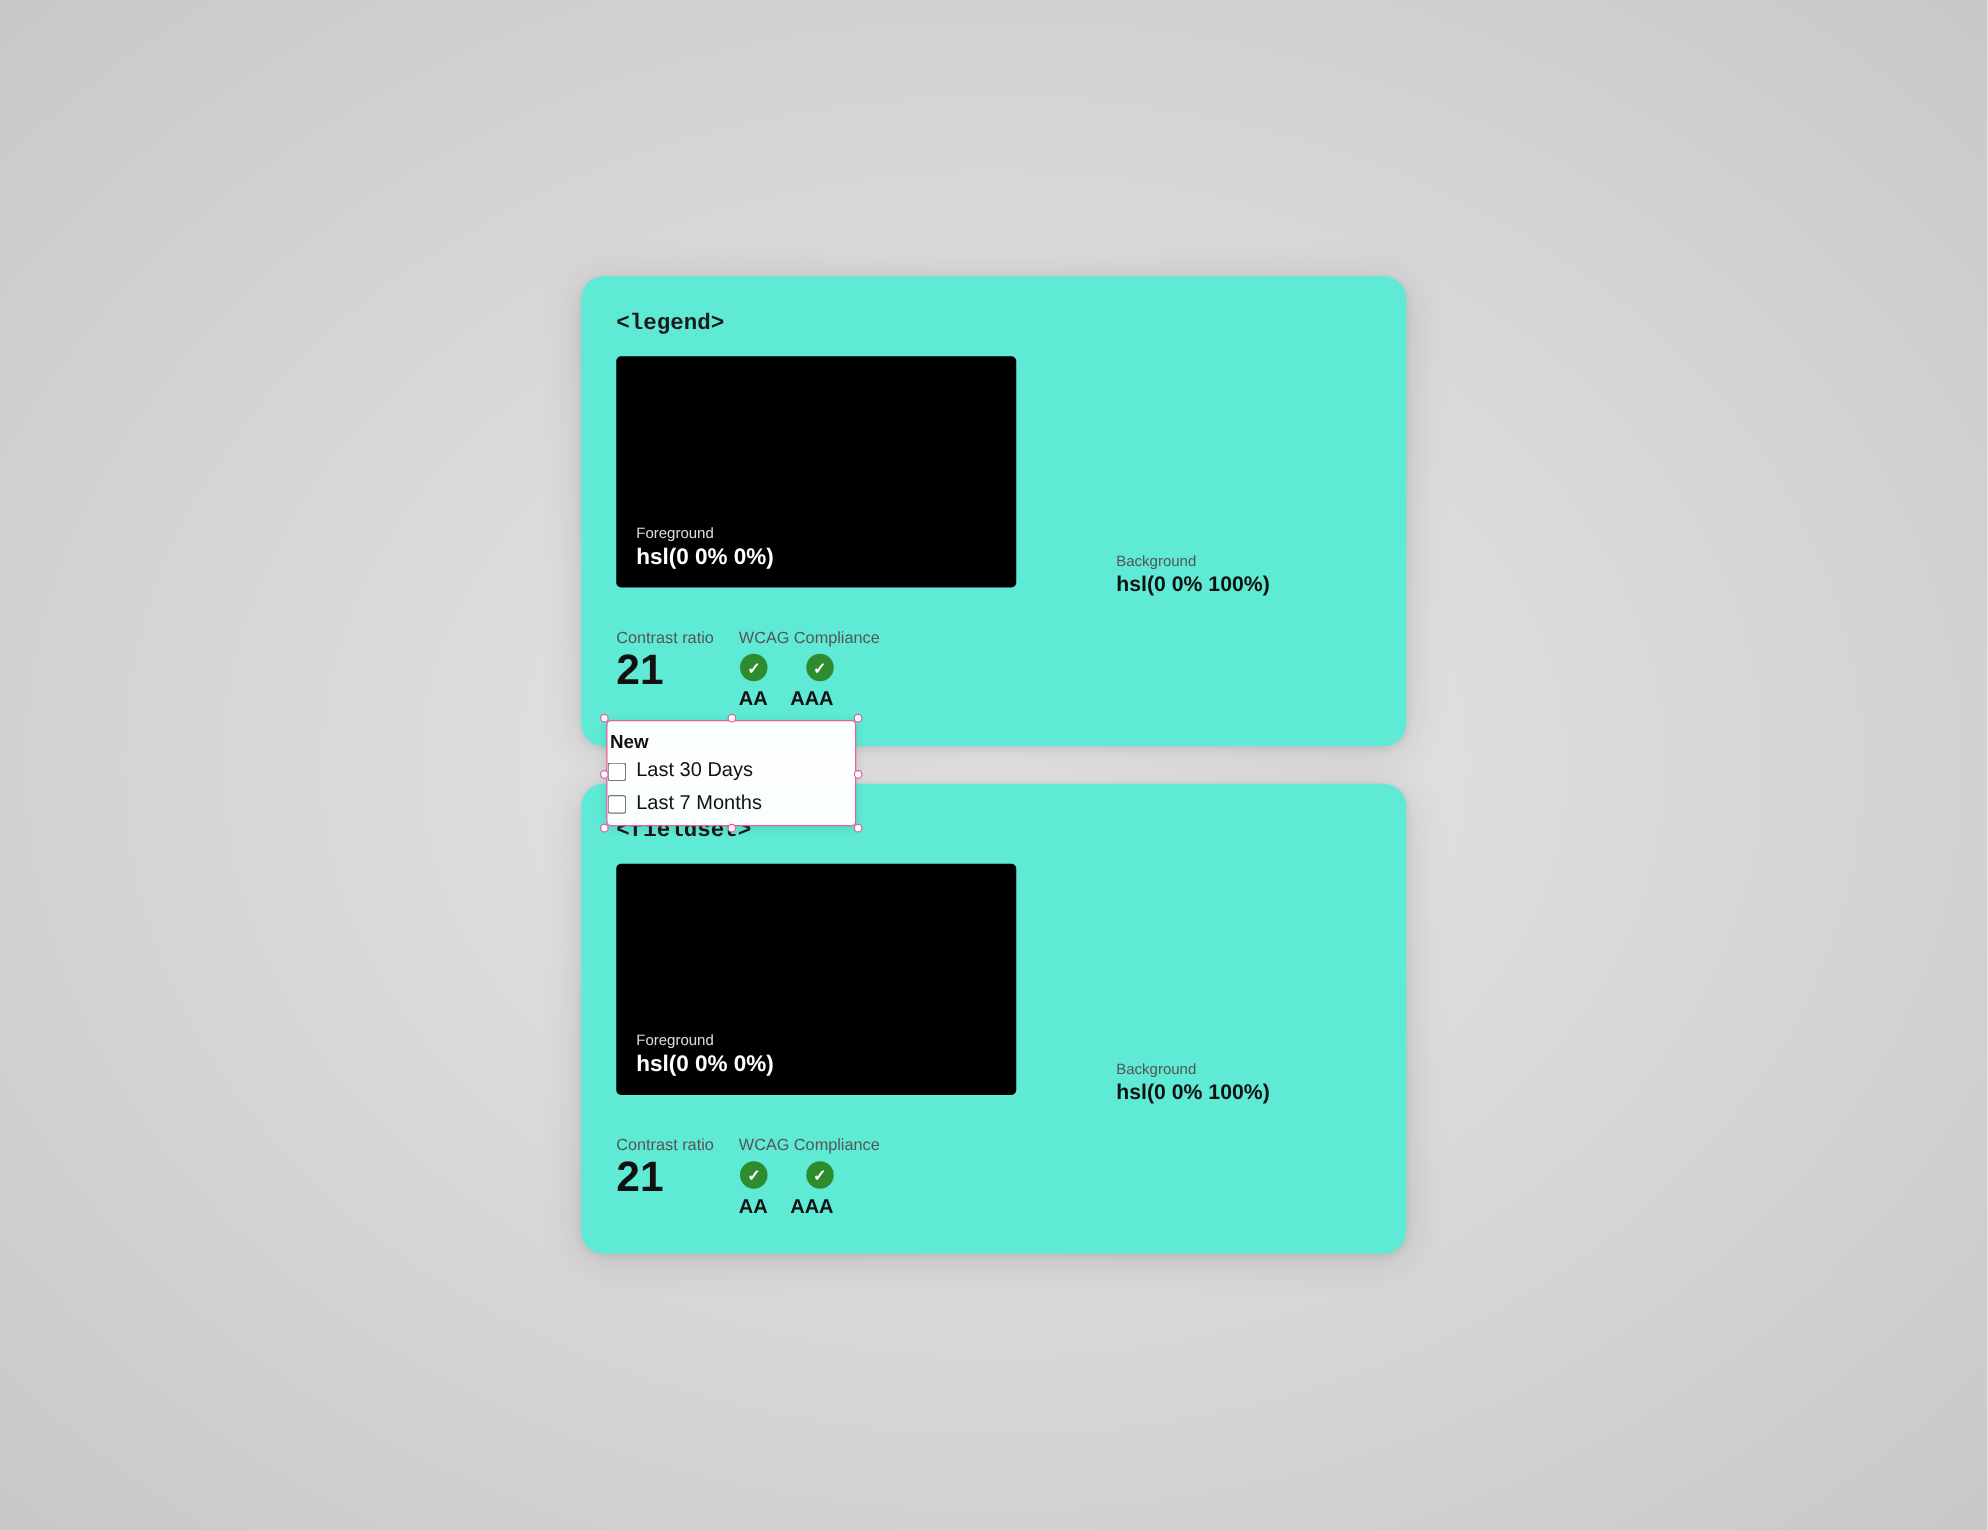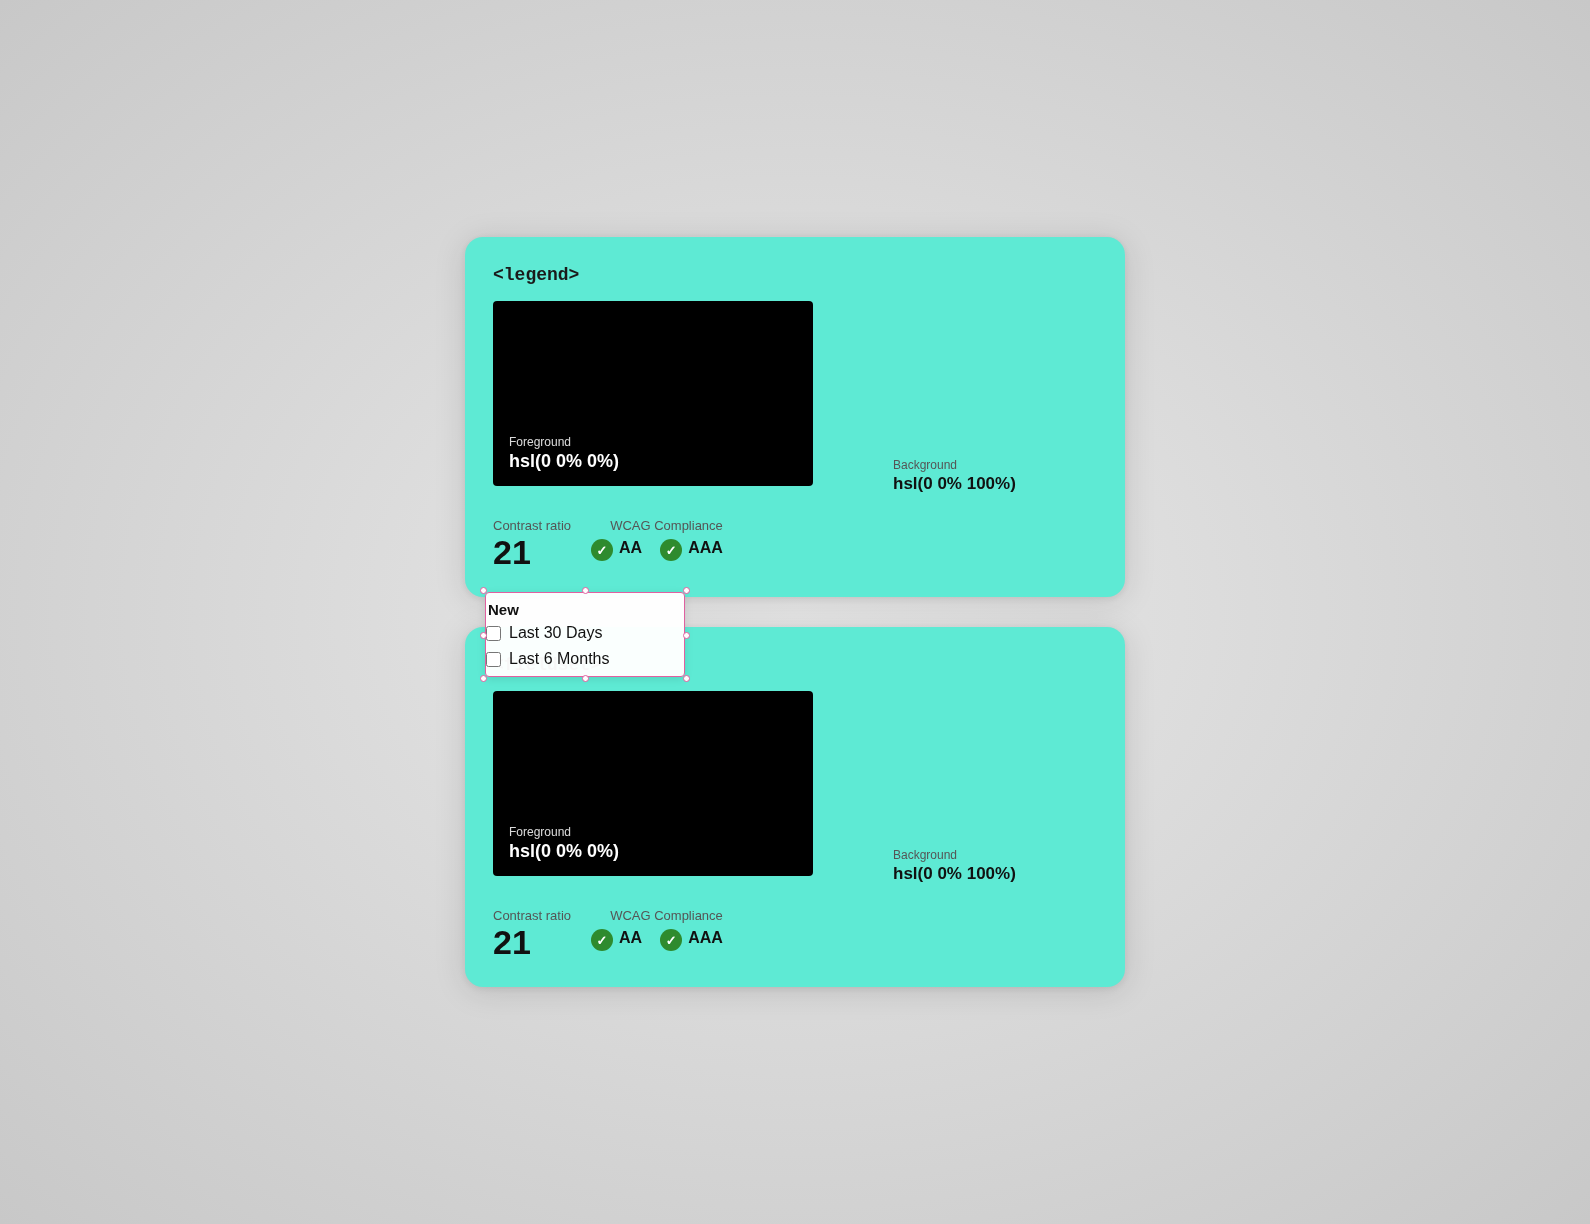--- a/index.html
+++ b/index.html
@@ -100,25 +100,26 @@
     }
 
     .wcag-badges {
       display: flex;
       gap: 18px;
       align-items: center;
     }
 
     .wcag-badge {
       display: flex;
-      align-items: flex-start;
+      align-items: flex-end;
       gap: 6px;
       font-size: 16px;
       font-weight: 600;
       color: #111;
+      flex-direction: column;
     }
 
     .check-icon {
       width: 22px;
       height: 22px;
       background: #2e8b2e;
       border-radius: 50%;
       display: flex;
       align-items: center;
       justify-content: center;
@@ -297,21 +298,21 @@
         <div class="handle bc"></div>
         <div class="handle br"></div>
       </div>
       <div class="selection-title">New</div>
       <div class="checkbox-item">
         <input type="checkbox" id="cb-last30" style="">
         <label for="cb-last30">Last 30 Days</label>
       </div>
       <div class="checkbox-item">
         <input type="checkbox" id="cb-last6m" style="">
-        <label for="cb-last6m">Last 6 Months</label>
+        <label for="cb-last6m">Last 7 Months</label>
       </div>
     </div>
   </div>
 
   <div class="card-spacer"></div>
 
   <div class="card">
     <div class="card-title">&lt;fieldset&gt;</div>
 
     <div class="preview-and-bg">

